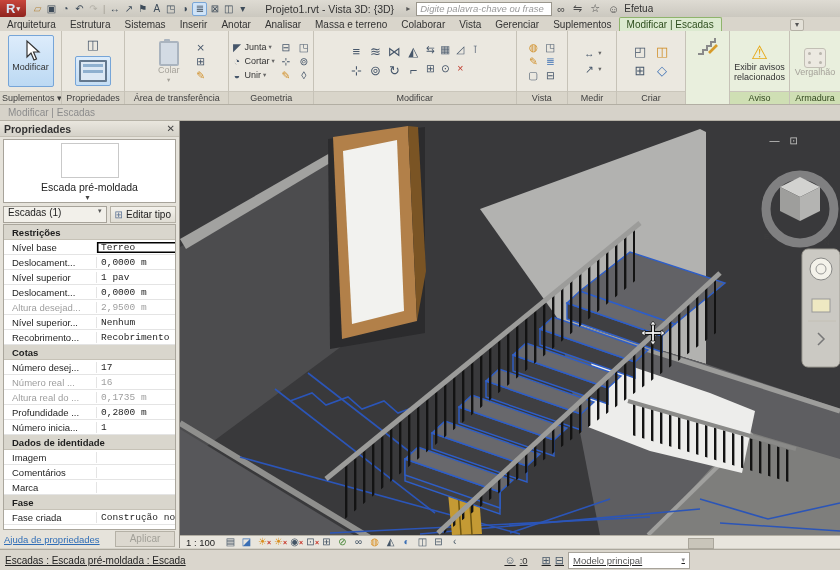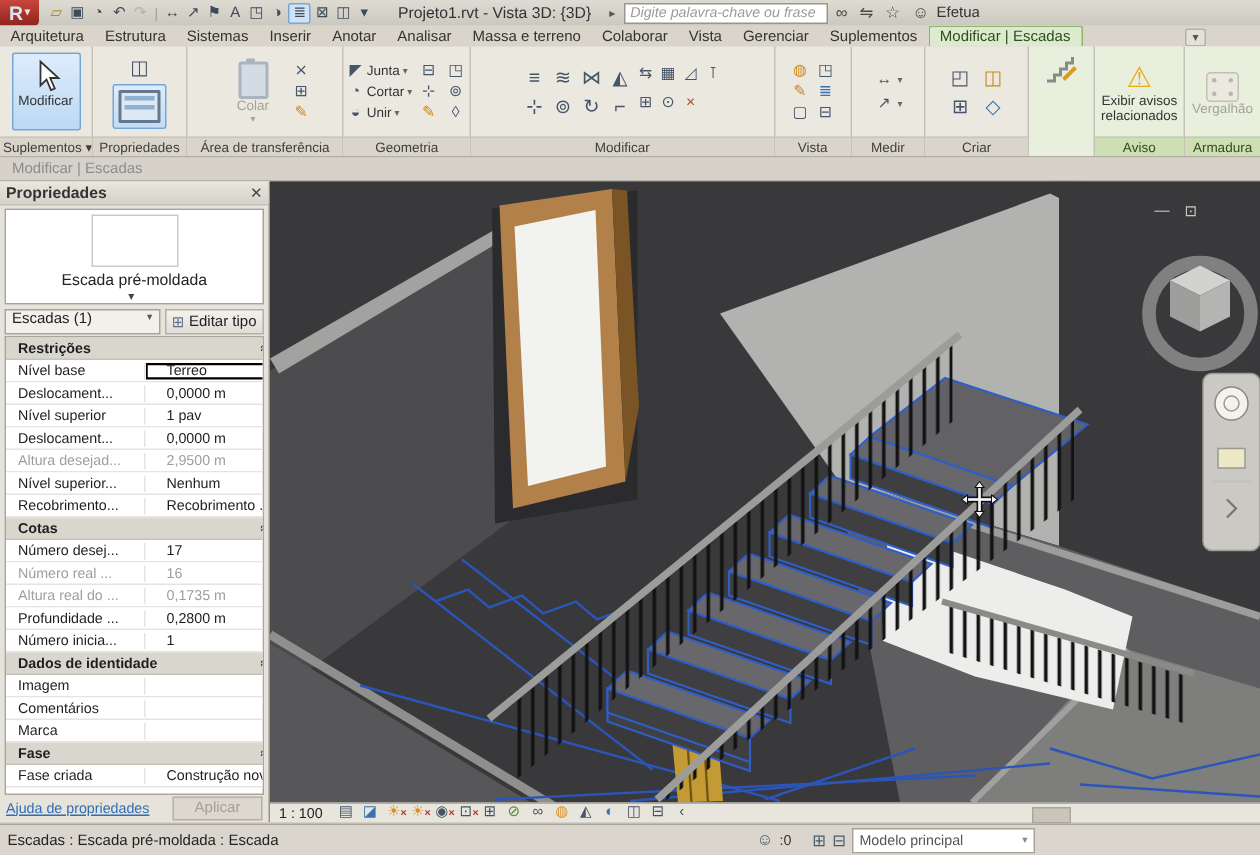--- a/index.html
+++ b/index.html
@@ -86,21 +86,21 @@
   .filtersel{flex:1;height:15px;border:1px solid #a7a39a;background:#f2f0ea;font-size:10px;
     display:flex;align-items:flex-start;padding:0 4px;color:#222;}
   .filtersel .crt{margin-left:auto;font-size:7px;color:#555;}
   .edittype{height:15px;border:1px solid #b5b1a6;background:linear-gradient(#f4f2ec,#e0ddd4);
     font-size:10px;display:flex;align-items:center;gap:3px;padding:0 4px;color:#222;}
   .et-ic{font-size:10px;color:#5b7294;}
   .gridwrap{flex:1;display:flex;margin:0 3px;border:1px solid #aaa69c;background:#fff;overflow:hidden;}
   .grid{flex:1;}
   .prow{display:flex;align-items:center;height:14px;border-bottom:1px solid #e4e4e4;background:#fff;font-size:9.5px;}
   .prow .plab{width:84px;padding-left:8px;border-right:1px solid #e4e4e4;white-space:nowrap;overflow:hidden;color:#1e1e1e;}
-  .prow .pval{flex:1;padding-left:14px;white-space:nowrap;overflow:hidden;color:#1e1e1e;}
+  .prow .pval{flex:1;padding-left:4px;white-space:nowrap;overflow:hidden;color:#1e1e1e;font-family:Liberation Mono, monospace;}
   .prow.group{background:#d9d6cd;font-weight:bold;border-bottom:1px solid #c6c2b7;}
   .prow.group .plab{border-right:none;width:auto;flex:1;}
   .prow .pchev{display:none;}
   .prow.group .pchev{display:block;transform:rotate(90deg);font-size:9px;color:#444;margin-right:4px;font-weight:bold;}
   .prow.dim .plab,.prow.dim .pval{color:#9e9e9e;}
   .prow.focused .pval{box-shadow:inset 0 0 0 1.5px #000;}
   .pscroll{width:12px;background:#eceae4;border-left:1px solid #cfccc2;display:flex;flex-direction:column;align-items:center;font-size:7px;color:#666;}
   .pscroll .sthumb{width:8px;height:70px;background:#cfccc2;border:1px solid #b2aea3;margin-top:2px;border-radius:2px;}
   .pfoot{height:18px;display:flex;align-items:center;padding:0 4px;gap:4px;}
   .helplink{font-size:9.5px;color:#2f6db6;text-decoration:underline;white-space:nowrap;}
@@ -112,21 +112,21 @@
   .wincontrols{position:absolute;right:42px;top:14px;display:flex;gap:10px;color:#c9c9c7;font-size:10px;}
   .vcb{position:absolute;left:0;bottom:0;width:660px;height:13px;background:#e8e5dd;border-top:1px solid #b2aea3;
     display:flex;align-items:center;gap:3px;padding-left:6px;box-sizing:border-box;}
   .vcb .scale{font-size:9.5px;color:#222;margin-right:6px;}
   .vi{min-width:13px;height:12px;font-size:10px;line-height:12px;text-align:center;color:#445566;position:relative;}
   .vi.org{color:#d98e1d;} .vi.blue{color:#3b6fb4;} .vi.grn{color:#4c8a3c;}
   .vi b{position:absolute;right:-2px;bottom:-1px;font-size:7px;color:#c62b1e;font-weight:bold;}
   .vcbthumb{position:absolute;left:508px;top:2px;width:24px;height:9px;background:#c9c5ba;border:1px solid #aaa69b;}
   
   .statusbar{position:absolute;left:0;top:549px;width:840px;height:21px;background:#dad6cd;
-    border-top:1px solid #aba79c;display:flex;align-items:center;font-size:10px;color:#222;box-sizing:border-box;}
+    border-top:1px solid #aba79c;display:flex;align-items:center;font-size:10px;color:#222;box-sizing:border-box;text-decoration:underline;}
   .sb-text{padding-left:5px;white-space:nowrap;}
   .sb-right{margin-left:auto;display:flex;align-items:center;gap:4px;padding-right:150px;}
   .sb-ic{font-size:11px;color:#4a5a6a;}
   .sb-req{font-size:9.5px;color:#333;}
   .do-select{width:112px;height:15px;background:#fff;border:1px solid #a7a39a;display:flex;align-items:center;
     font-size:9.5px;color:#555;padding:0 4px;}
   .do-select .crt{margin-left:auto;font-size:7px;color:#888;}
 </style>
 </head>
 <body>

